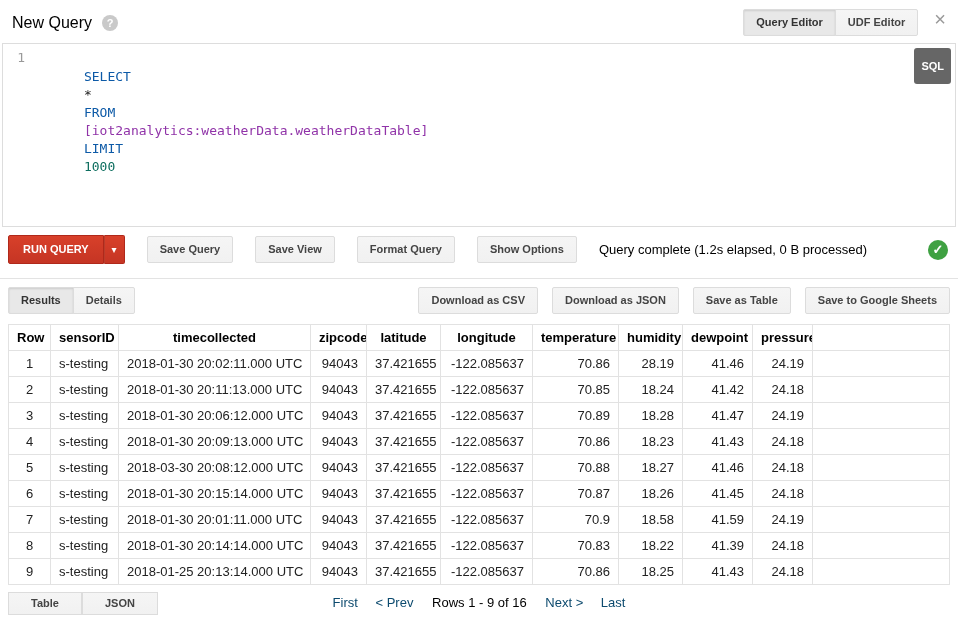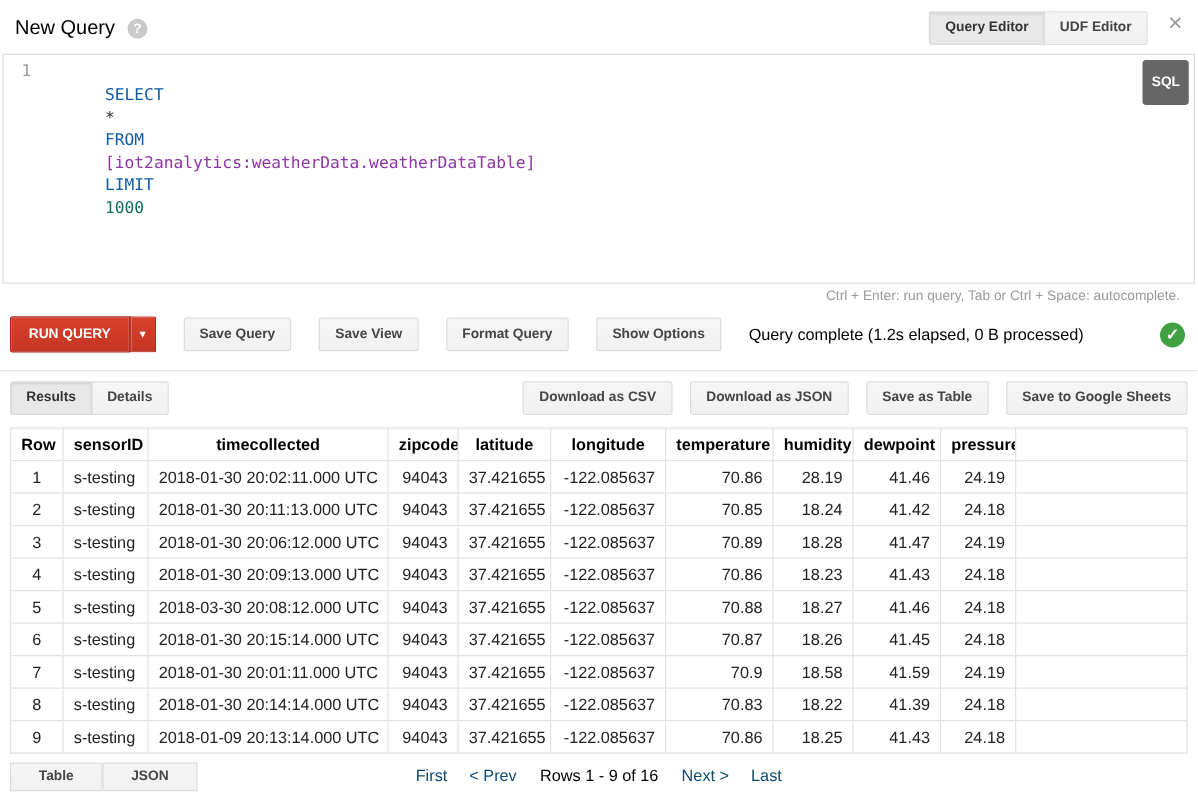--- a/index.html
+++ b/index.html
@@ -113,21 +113,20 @@
       <span class="kw">SELECT</span>
       <span>*</span>
       <span class="kw">FROM</span>
       <span class="tbl">[iot2analytics:weatherData.weatherDataTable]</span>
       <span class="kw">LIMIT</span>
       <span class="num">1000</span>
     </div>
     <span class="sql-badge">SQL</span>
   </div>
 
-  <div class="hint-row">Ctrl + Enter: run query, Tab or Ctrl + Space: autocomplete.</div>
 
   <div class="toolbar">
     <div class="run-group">
       <button class="run-btn">RUN QUERY</button>
       <button class="run-caret"><span>▾</span></button>
     </div>
     <button class="btn">Save Query</button>
     <button class="btn">Save View</button>
     <button class="btn">Format Query</button>
     <button class="btn">Show Options</button>
@@ -270,21 +269,21 @@
             <td class="c5">-122.085637</td>
             <td class="c6">70.83</td>
             <td class="c7">18.22</td>
             <td class="c8">41.39</td>
             <td class="c9">24.18</td>
             <td></td>
           </tr>
           <tr>
             <td class="c0">9</td>
             <td class="c1">s-testing</td>
-            <td class="c2">2018-01-09 20:13:14.000 UTC</td>
+            <td class="c2">2018-01-25 20:13:14.000 UTC</td>
             <td class="c3">94043</td>
             <td class="c4">37.421655</td>
             <td class="c5">-122.085637</td>
             <td class="c6">70.86</td>
             <td class="c7">18.25</td>
             <td class="c8">41.43</td>
             <td class="c9">24.18</td>
             <td></td>
           </tr>
         </tbody>

